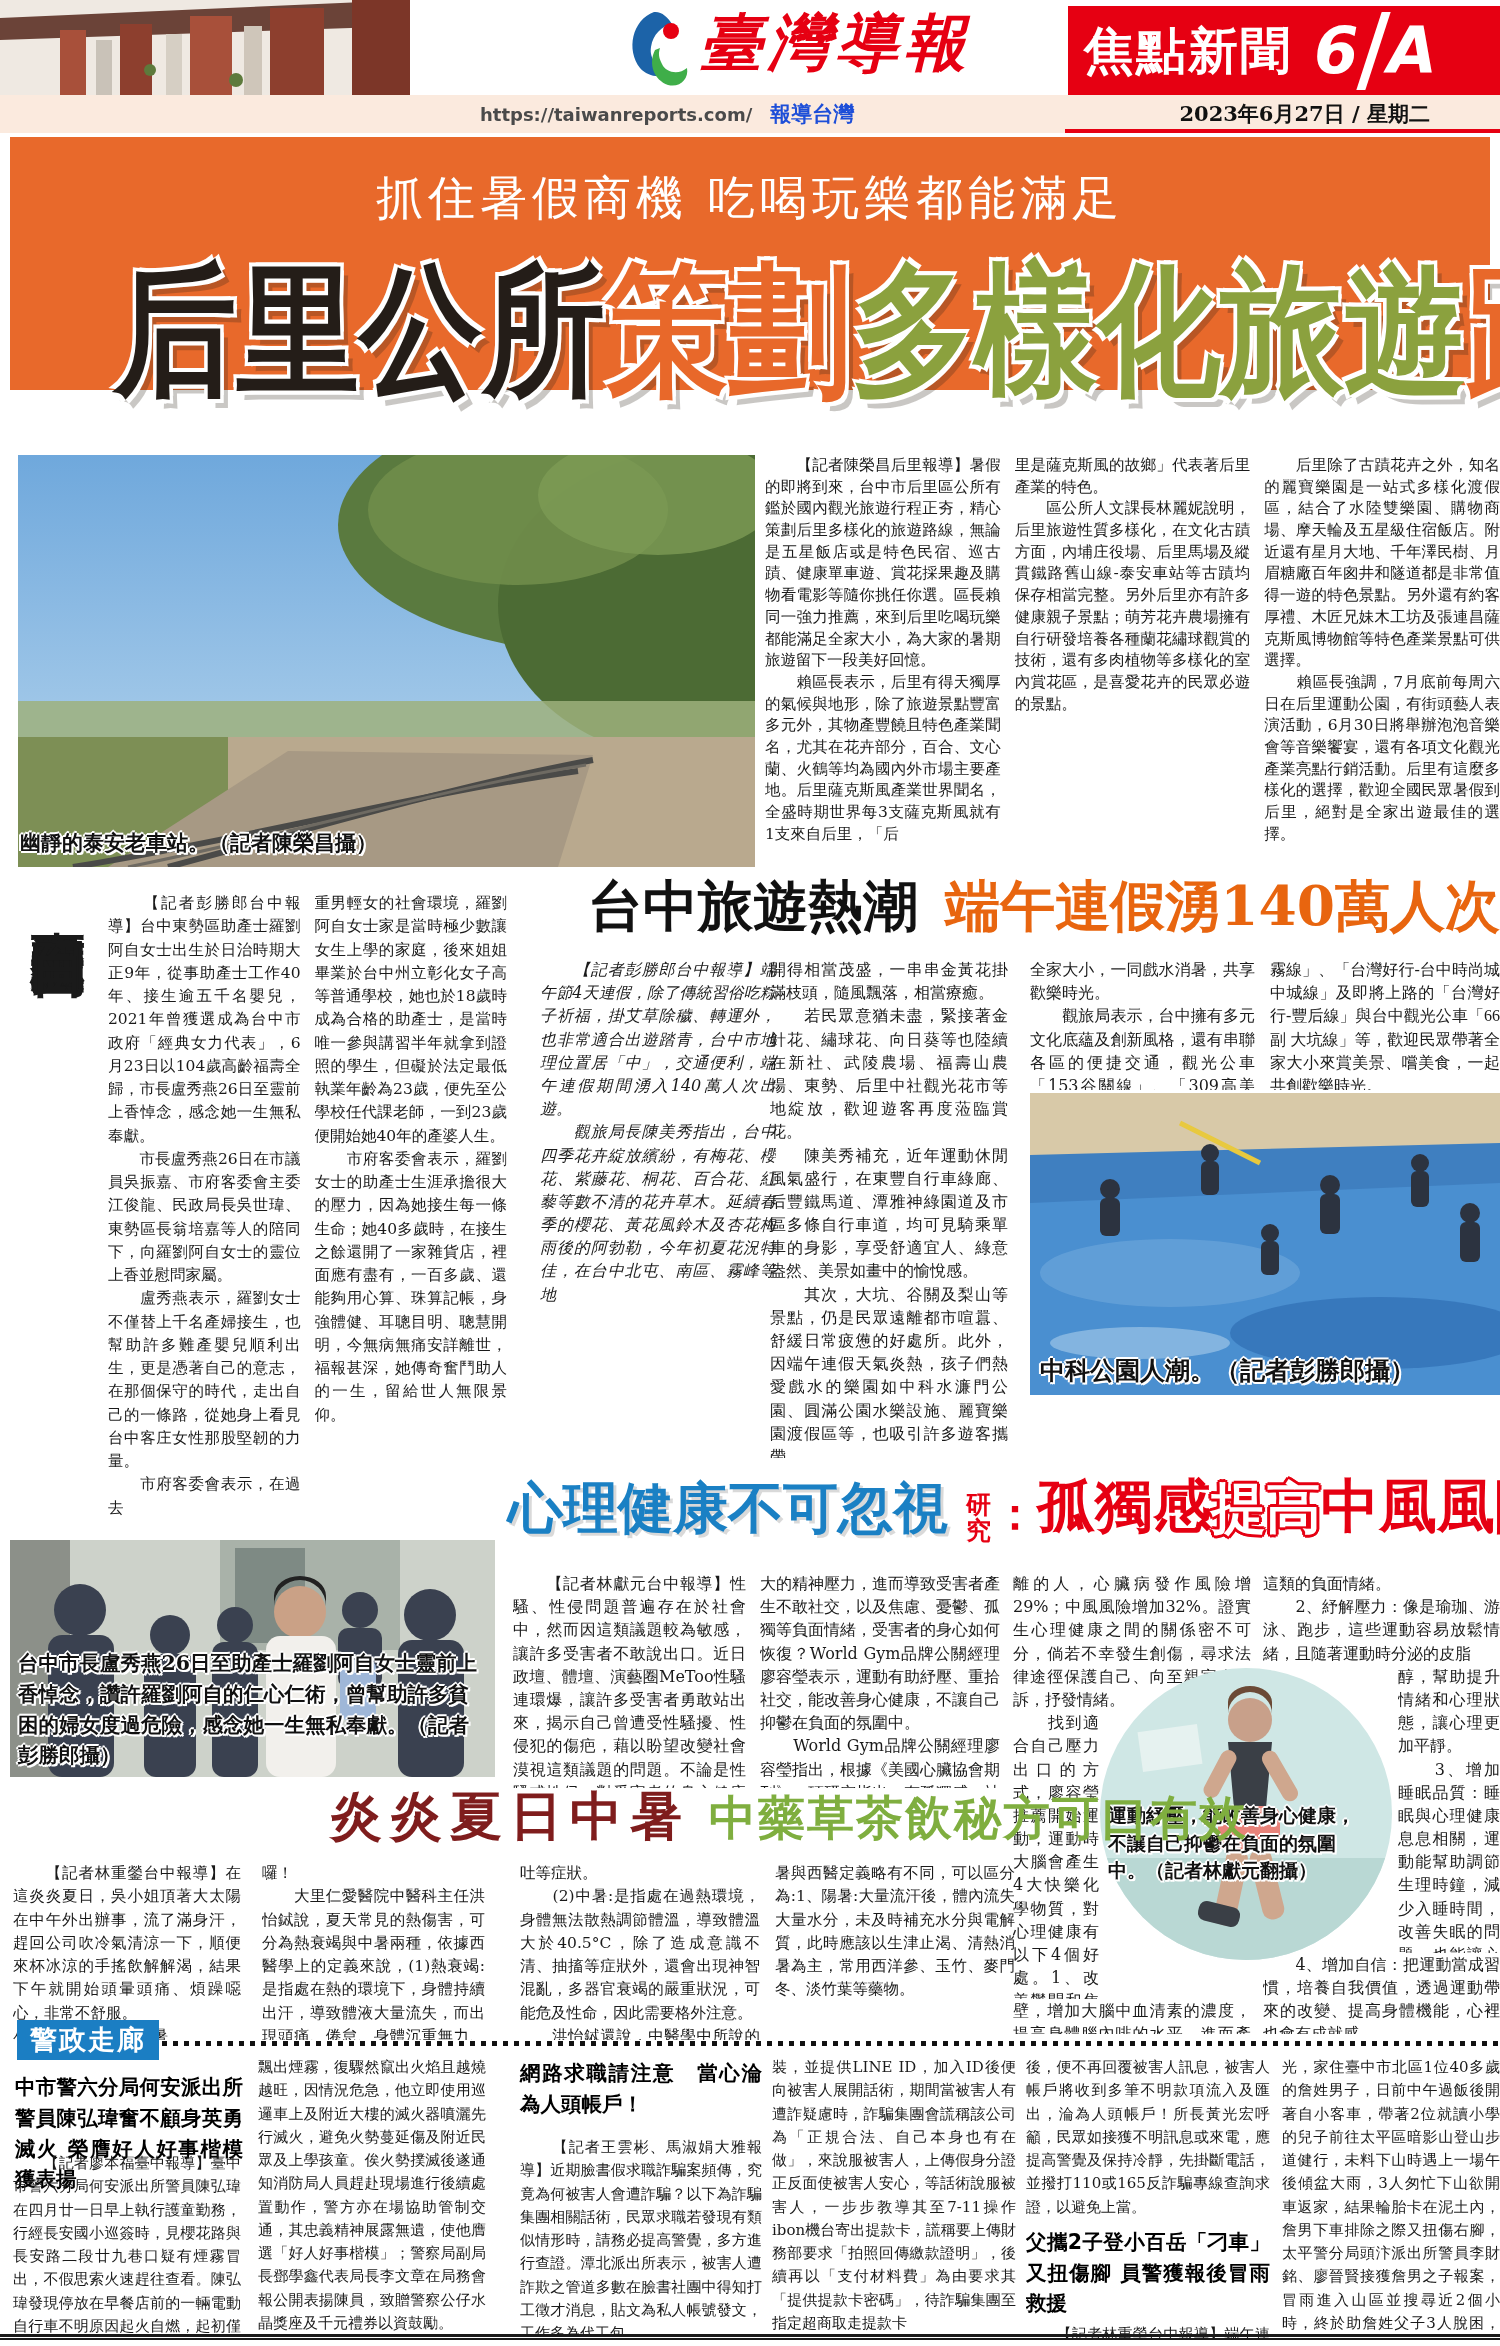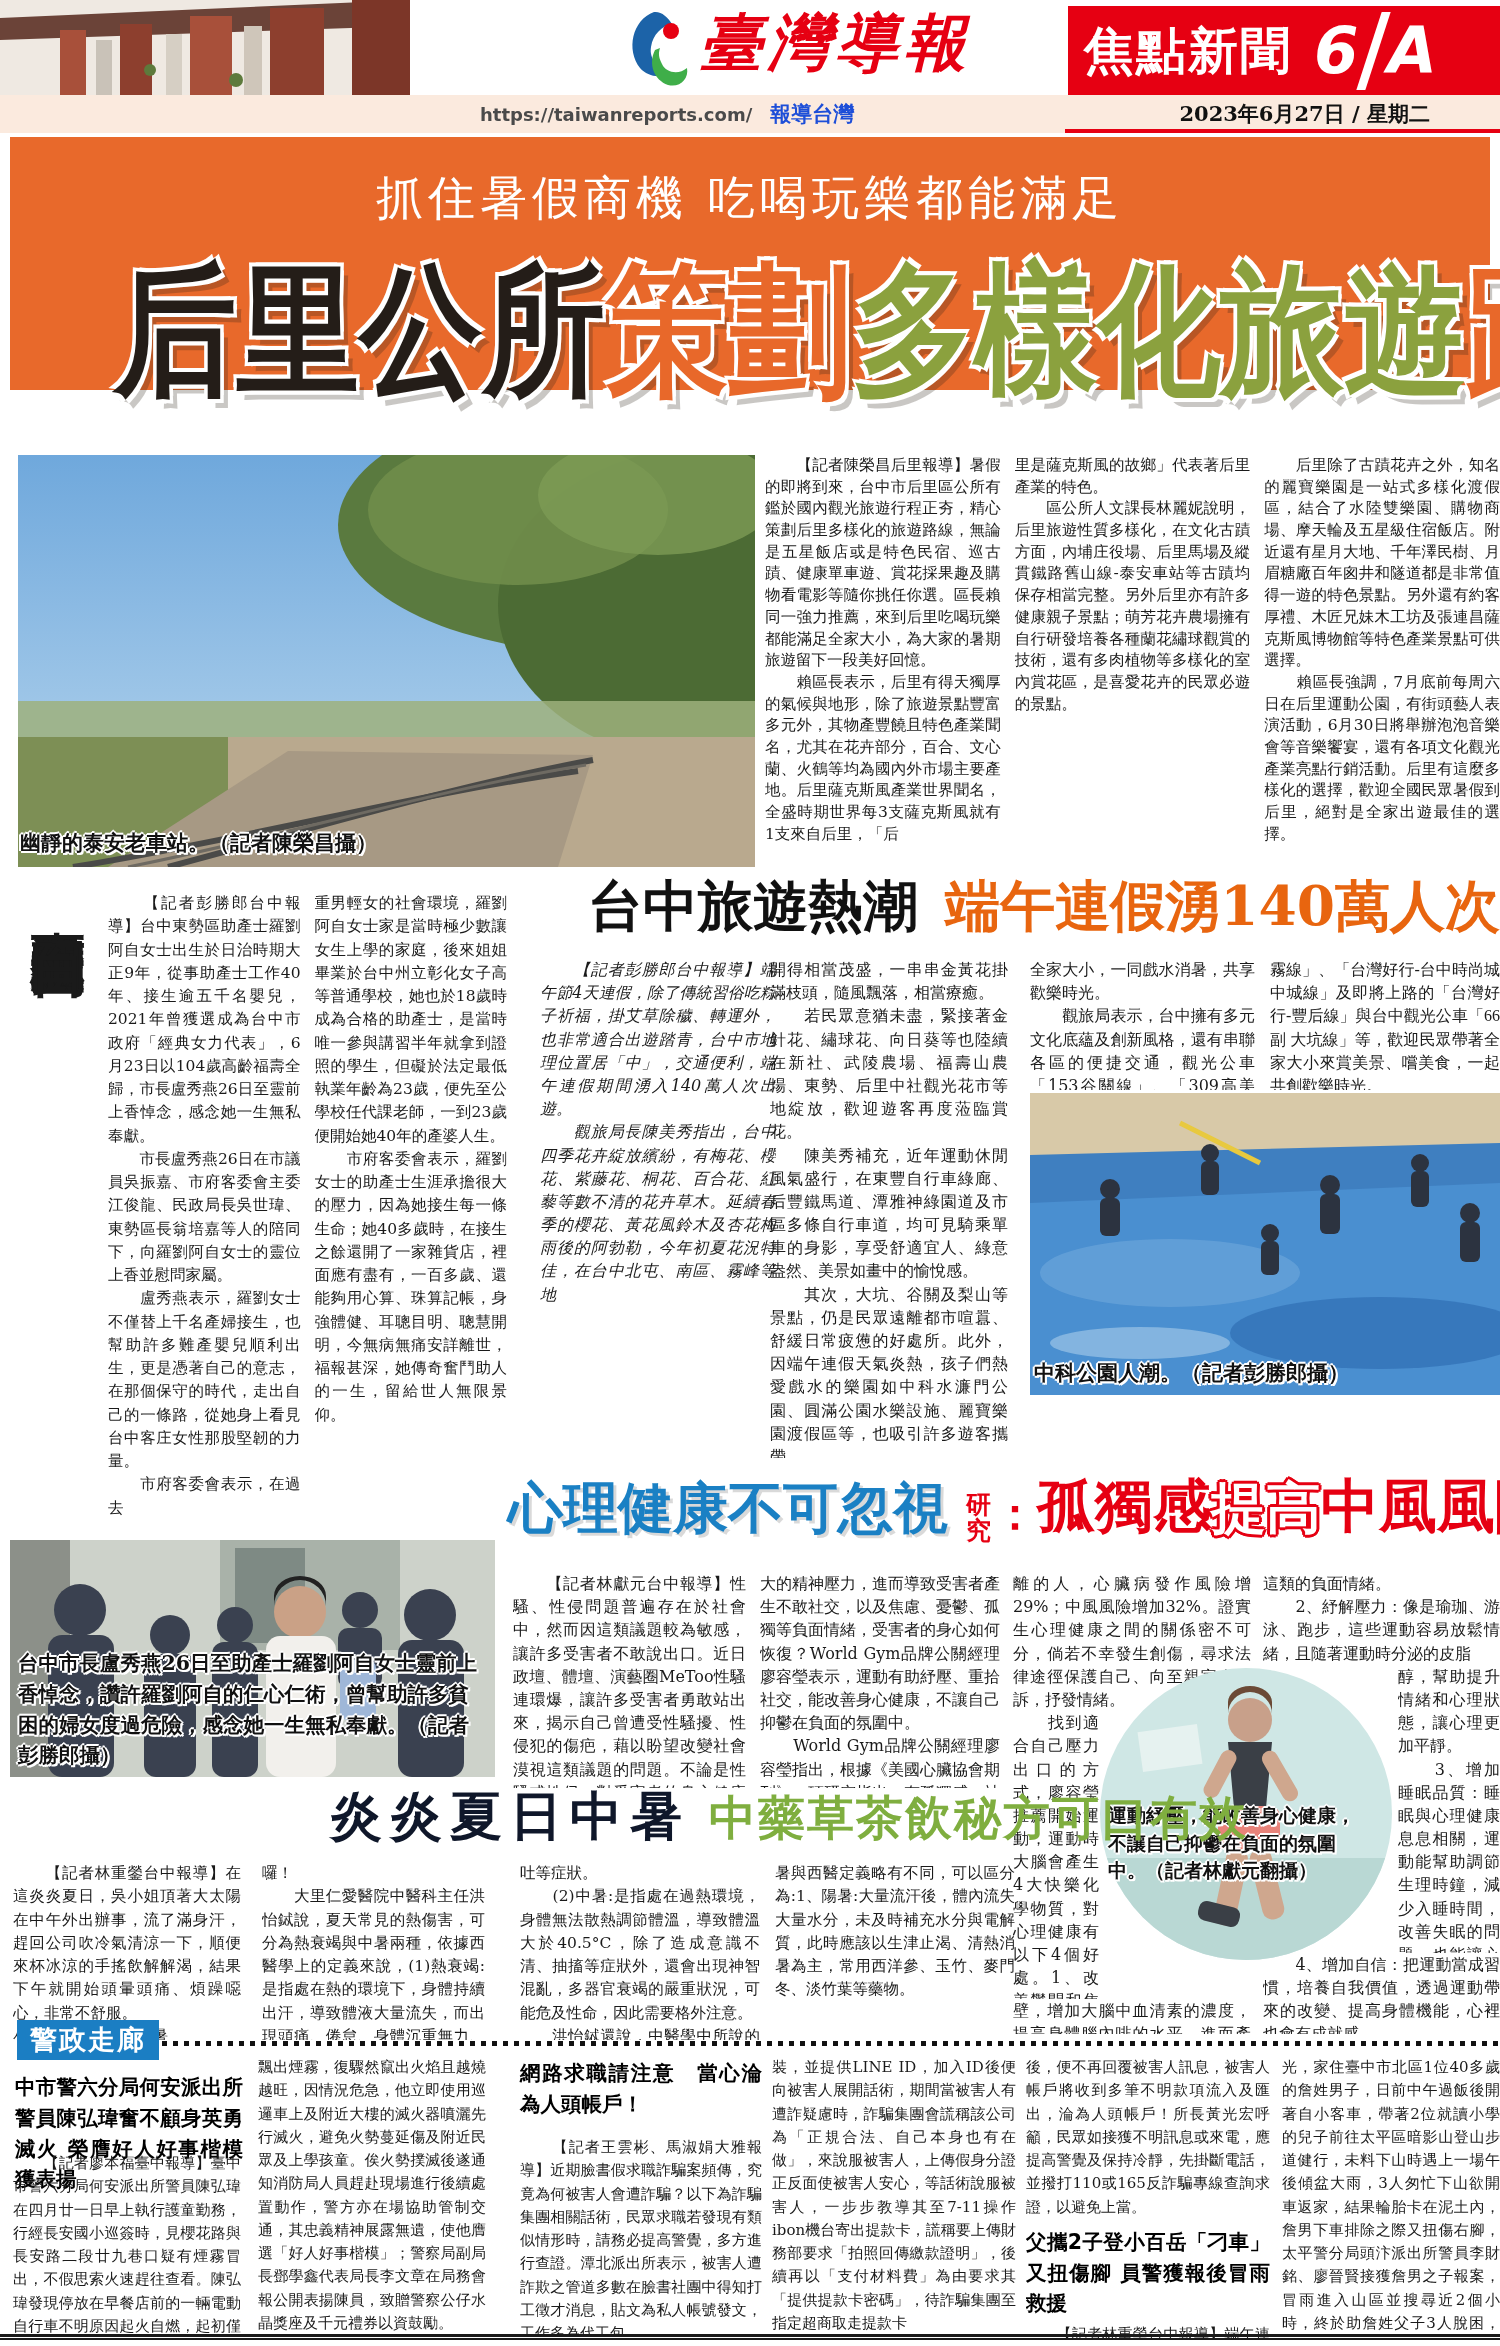--- a/index.html
+++ b/index.html
@@ -78,21 +78,21 @@
   #mental-c1{left:513px;top:1572px;width:233px;height:216px;}
   #mental-c2{left:760px;top:1572px;width:240px;height:216px;}
   #mental-c3{left:1013px;top:1572px;width:238px;height:462px;}
   #mental-c4{left:1263px;top:1572px;width:237px;height:462px;}
   #mental-c3 .narrow{width:86px;height:288px;}
   #mental-c4 .narrow{margin-left:135px;height:288px;}
   #circle-photo{left:1100px;top:1668px;width:292px;height:292px;border-radius:50%;overflow:hidden;}
   #circle-caption{left:1108px;top:1802px;width:258px;font-size:19px;line-height:1.45;}
   
   #heat-headline{left:330px;top:1790px;white-space:nowrap;line-height:1;}
-  #heat-headline .black{font-size:52px;font-weight:900;color:#0f172a;letter-spacing:8px;}
+  #heat-headline .black{font-size:52px;font-weight:900;color:#7f1d1d;letter-spacing:8px;}
   #heat-headline .green{font-size:47px;font-weight:900;color:#7fae3f;margin-left:14px;letter-spacing:2px;}
   .hcol{font-size:15.5px;line-height:1.5;}
   #heat-c1{left:13px;top:1862px;width:228px;height:178px;}
   #heat-c2{left:262px;top:1862px;width:223px;height:178px;}
   #heat-c3{left:520px;top:1862px;width:240px;height:178px;}
   #heat-c4{left:775px;top:1862px;width:240px;height:178px;}
   
   #police-badge{left:17px;top:2020px;width:142px;height:40px;background:#1b7ec3;color:#fff;
       display:flex;align-items:center;justify-content:center;font-size:27px;font-weight:900;
       font-family:"DejaVu Sans","Liberation Sans",sans-serif;letter-spacing:2px;}
@@ -265,21 +265,21 @@
         <circle cx="390" cy="70" r="9"></circle>
           <rect x="381" y="78" width="18" height="36" rx="6"></rect>
         <circle cx="440" cy="120" r="10"></circle>
           <rect x="430" y="129" width="20" height="40" rx="6"></rect>
         <circle cx="240" cy="140" r="9"></circle>
           <rect x="231" y="148" width="18" height="34" rx="6"></rect>
       </g>
       <line x1="150" y1="30" x2="230" y2="70" stroke="#e8c93f" stroke-width="5"></line>
       <ellipse cx="110" cy="250" rx="90" ry="16" fill="#bcd9ef" opacity=".5"></ellipse>
     </svg>
-    <div class="photo-caption" style="left:4px;bottom:8px;font-size:21px;">中科公園人潮。（記者彭勝郎攝）</div>
+    <div class="photo-caption" style="left:10px;bottom:8px;font-size:25px;">中科公園人潮。（記者彭勝郎攝）</div>
   </div>
 
   <div class="abs" id="mental-headline">
     <span class="blue">心理健康不可忽視</span>
     <span class="small-stack">
       <span>研</span>
       <span>究</span>
     </span>
     <span class="colon">：</span>
     <span class="red">孤獨感</span>

